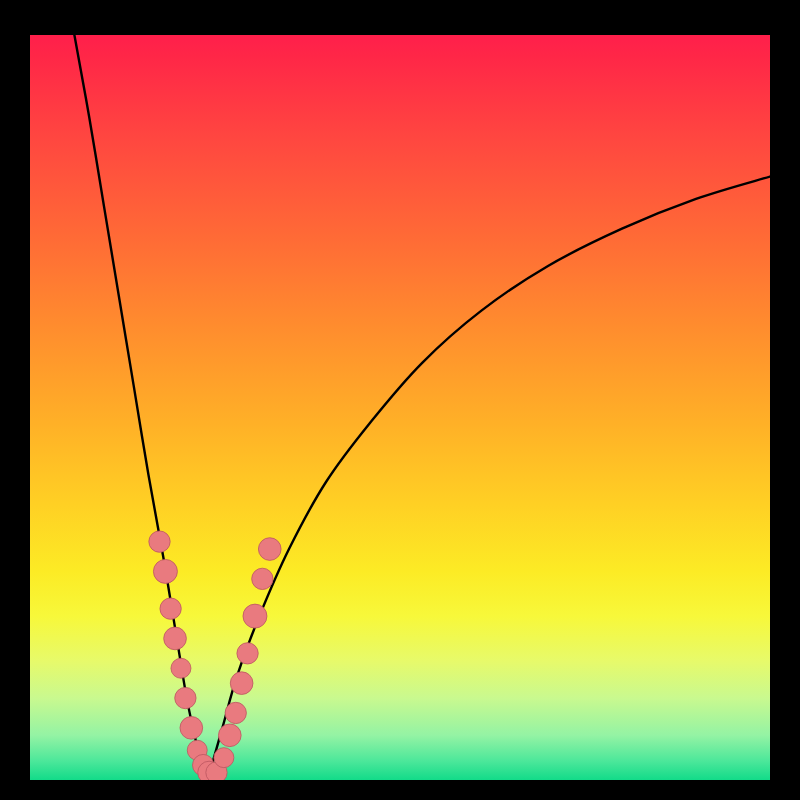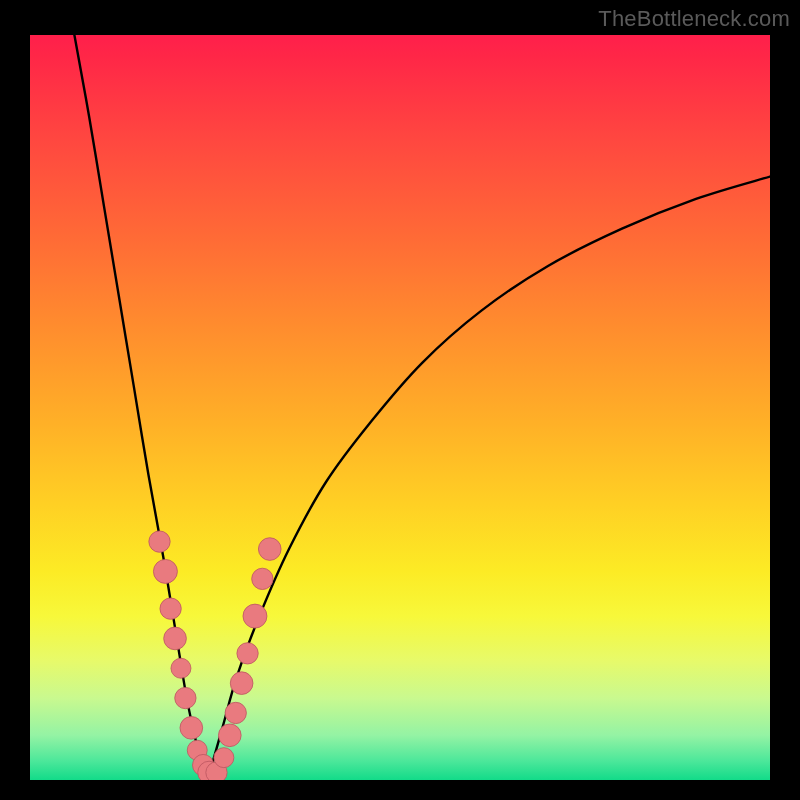--- a/index.html
+++ b/index.html
@@ -74,21 +74,20 @@
     fill: #e97a7f;
     stroke: #bb5560;
     stroke-width: 0.8;
   }
 </style>
 </head>
 <body>
 
 <div class="frame">
 
-  <div class="watermark">TheBottleneck.com</div>
 
   <div class="plot-area">
     <div class="gradient"></div>
     <svg class="curves" viewBox="0 0 740 745" preserveAspectRatio="none">
       <path id="left-branch" class="curve" d="M 44.40 0.00 C 47.06 14.75, 53.87 51.11, 59.20 81.95 C 64.53 112.79, 68.67 139.17, 74.00 171.35 C 79.33 203.53, 83.47 228.57, 88.80 260.75 C 94.13 292.93, 98.27 317.97, 103.60 350.15 C 108.93 382.33, 113.07 408.71, 118.40 439.55 C 123.73 470.39, 127.87 490.66, 133.20 521.50 C 138.53 552.34, 144.00 586.76, 148.00 610.90 C 152.00 635.04, 152.74 640.85, 155.40 655.60 C 158.06 670.35, 160.14 680.78, 162.80 692.85 C 165.46 704.92, 167.54 713.26, 170.20 722.65 C 172.86 732.04, 176.27 740.98, 177.60 745.00"></path>
       <path id="right-branch" class="curve" d="M 177.60 745.00 C 180.26 735.61, 187.07 711.62, 192.40 692.85 C 197.73 674.08, 200.54 660.82, 207.20 640.70 C 213.86 620.59, 220.08 603.90, 229.40 581.10 C 238.72 558.30, 247.01 538.19, 259.00 514.05 C 270.99 489.91, 281.35 469.80, 296.00 447.00 C 310.65 424.20, 323.08 408.86, 340.40 387.40 C 357.72 365.94, 372.22 347.91, 392.20 327.80 C 412.18 307.68, 428.76 293.08, 451.40 275.65 C 474.04 258.22, 492.69 245.70, 518.00 230.95 C 543.31 216.20, 565.36 205.77, 592.00 193.70 C 618.64 181.63, 639.36 173.29, 666.00 163.90 C 692.64 154.51, 726.68 145.57, 740.00 141.55"></path>
       <g id="dots">
           <circle cx="129.50" cy="506.60" r="10.66" class="dot"></circle>
           <circle cx="135.42" cy="536.40" r="11.99" class="dot"></circle>
           <circle cx="140.60" cy="573.65" r="10.66" class="dot"></circle>

